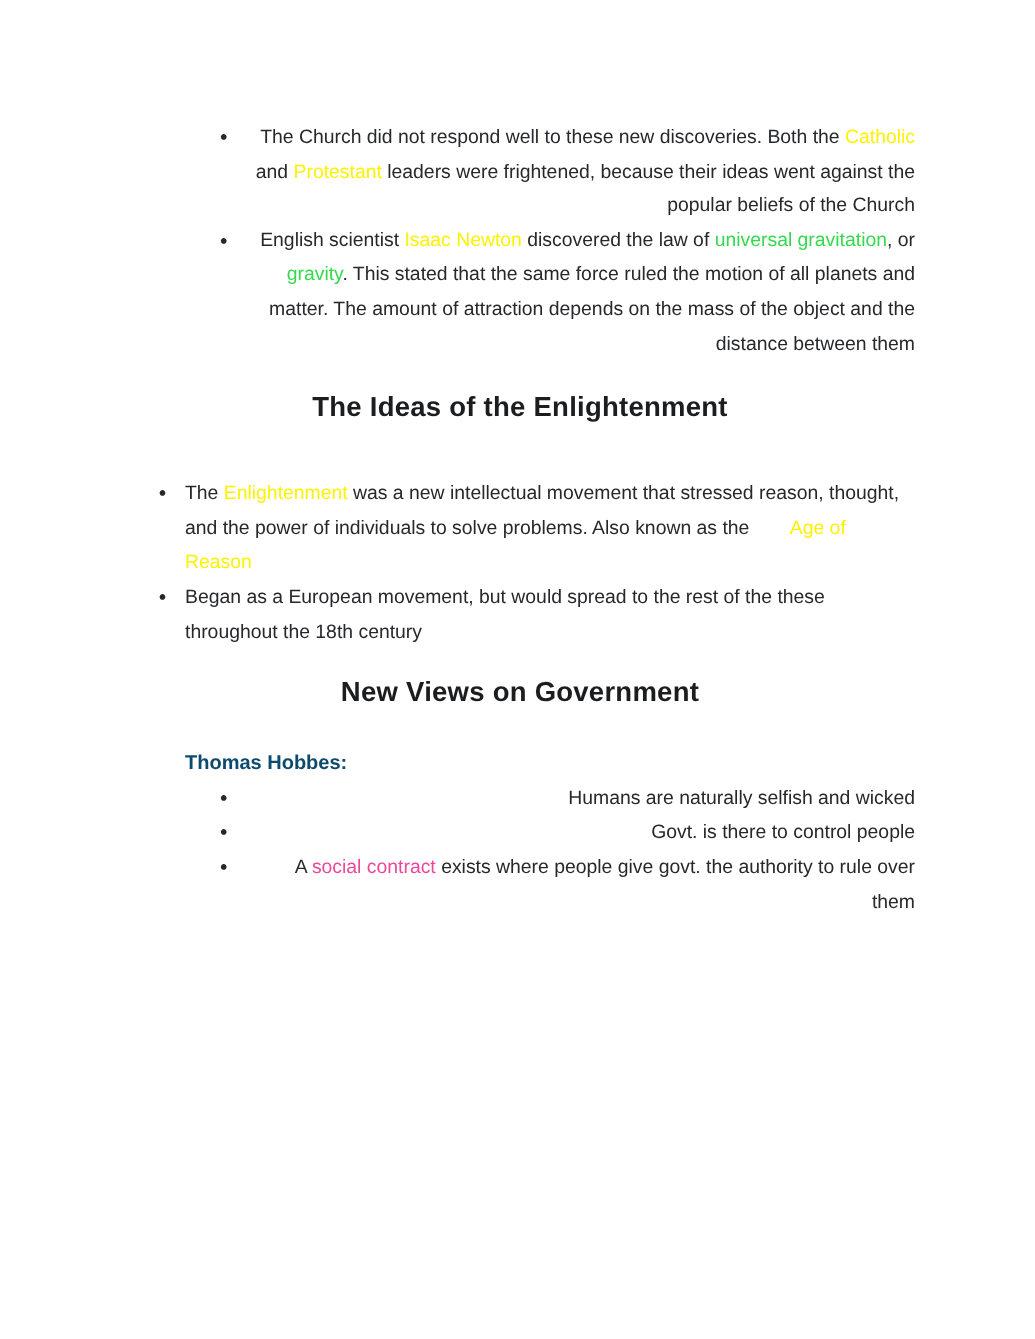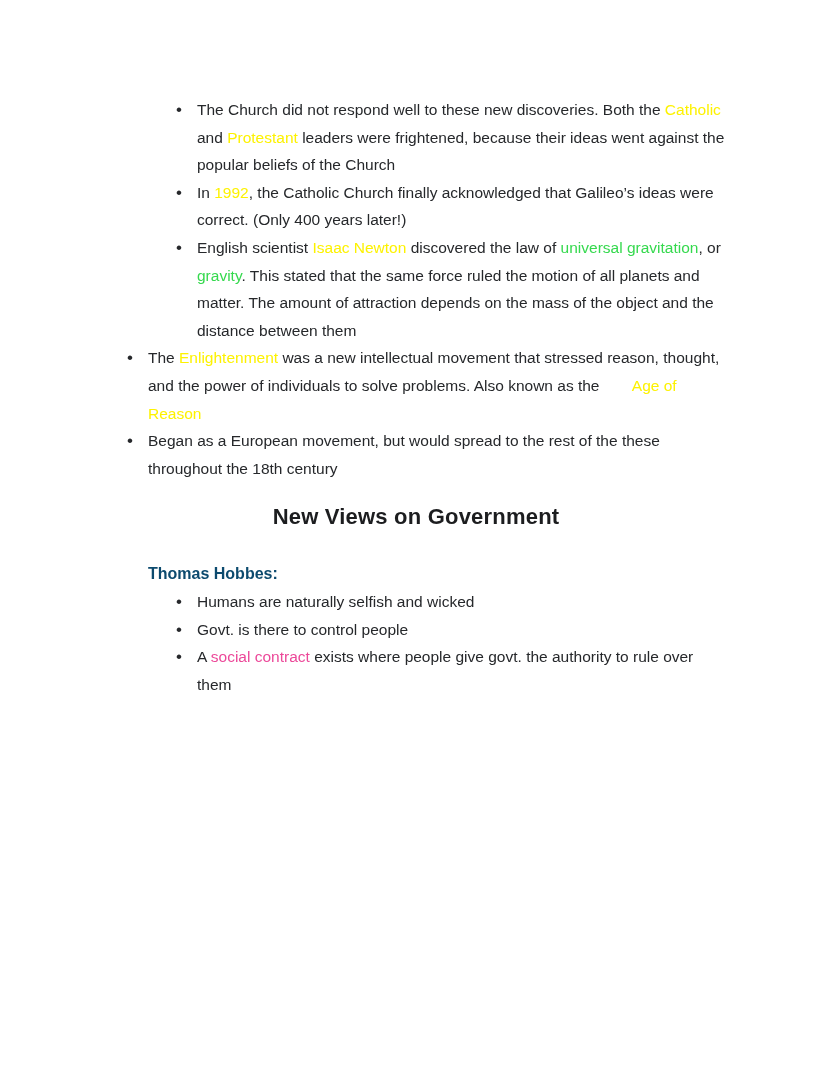--- a/index.html
+++ b/index.html
@@ -32,20 +32,21 @@
     position: relative;
   }
   ul.doc-list li::before {
     content: "\2022";
     position: absolute;
     left: -21px;
     font-size: 17px;
   }
   ul.level-2 li {
     margin-left: 97px;   
+    text-align: right;
   }
   ul.level-1 li {
     margin-left: 48px;   
   }
   .heading {
     text-align: center;
     font-size: 22px;
     font-weight: bold;
     line-height: 30px;
     letter-spacing: 0.2px;
@@ -64,24 +65,24 @@
   }
 </style>
 </head>
 <body>
 
 <div class="page" style="color: rgb(38, 40, 43);">
   <div class="content">
 
     <ul class="doc-list level-2">
         <li><span>The Church did not respond well to these new discoveries. Both the </span><span style="color: rgb(253, 242, 0);">Catholic</span><span> and </span><span style="color: rgb(253, 242, 0);">Protestant</span><span> leaders were frightened, because their ideas went against the popular beliefs of the Church</span></li>
-        <li><span>In </span><span style="color: rgb(253, 242, 0);">1992</span><span>, the Catholic Church finally acknowledged that Galileo’s ideas were correct. (Only 400 years later!)</span></li>
         <li><span>English scientist </span><span style="color: rgb(253, 242, 0);">Isaac Newton</span><span> discovered the law of </span><span style="color: rgb(53, 217, 78);">universal gravitation</span><span>, or </span><span style="color: rgb(53, 217, 78);">gravity</span><span>. This stated that the same force ruled the motion of all planets and matter. The amount of attraction depends on the mass of the object and the distance between them</span></li>
       </ul>
 
+    <div class="heading heading-ideas" style="color: rgb(28, 29, 31);">The Ideas of the Enlightenment</div>
 
     <ul class="doc-list level-1">
         <li><span>The </span><span style="color: rgb(253, 242, 0);">Enlightenment</span><span> was a new intellectual movement that stressed reason, thought, and the power of individuals to solve problems. Also known as the </span><span style="color: rgb(253, 242, 0); margin-left: 28px;">Age of Reason</span></li>
         <li><span>Began as a European movement, but would spread to the rest of the these throughout the 18th century</span></li>
       </ul>
 
     <div class="heading heading-government" style="color: rgb(28, 29, 31);">New Views on Government</div>
 
     <div class="inline-label" style="color: #0c4a6e;">Thomas Hobbes:</div>
 

